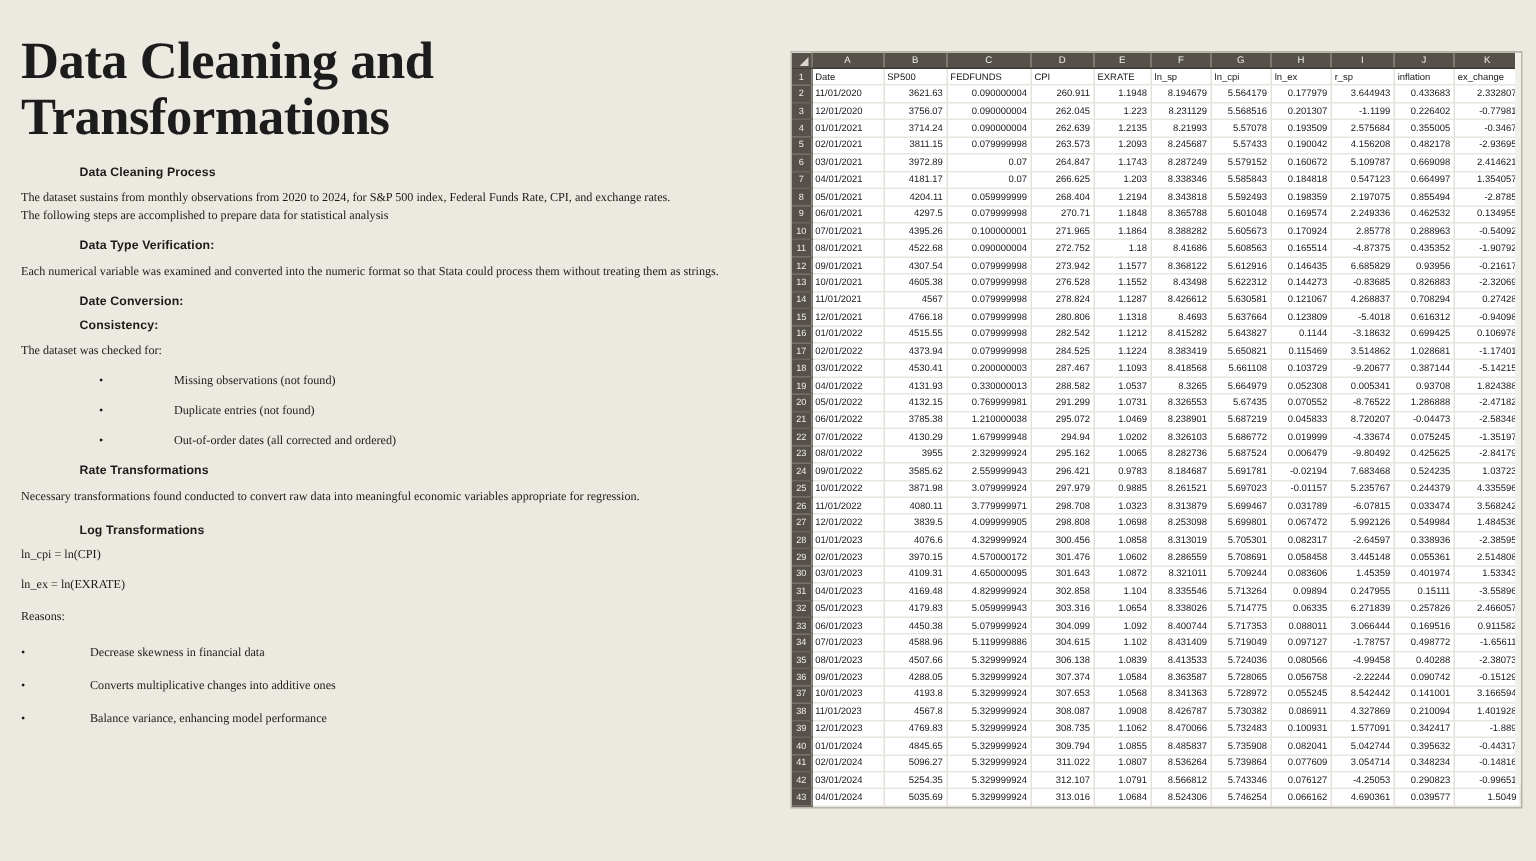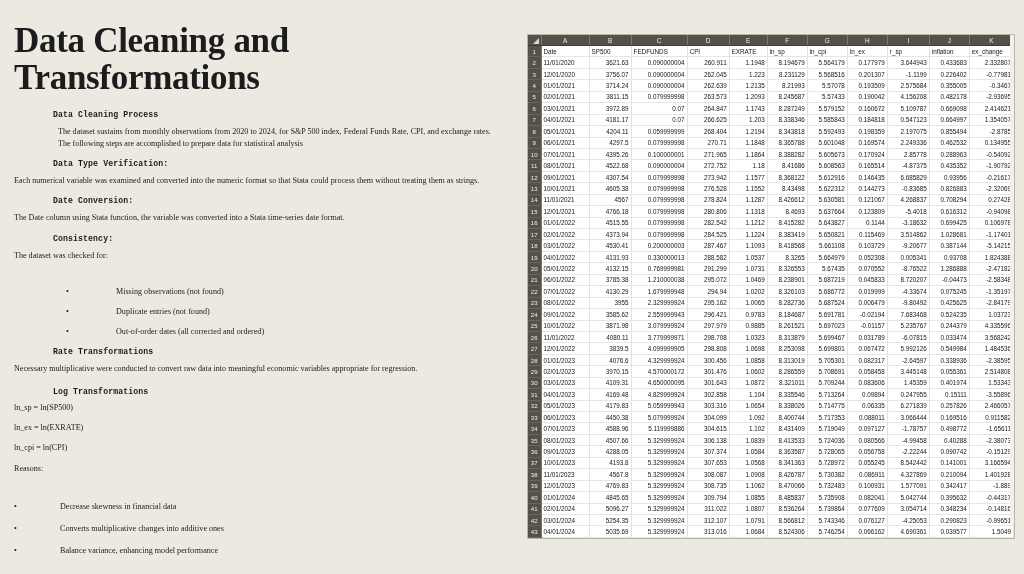--- a/index.html
+++ b/index.html
@@ -31,37 +31,37 @@
     font-weight: bold;
     font-size: 35px;
     line-height: 1.06;
     color: #1c1c1c;
     letter-spacing: -0.3px;
     margin: 0 0 14px 0;
     max-width: 370px;
   }
 
   .sec-head {
-    font-family: Liberation Mono, monospace;
+    font-family: Liberation Sans, sans-serif;
     font-weight: bold;
     font-size: 8.2px;
     color: #1b1b1b;
     margin: 0 0 7px 0;
     letter-spacing: 0.1px;
     padding-left: 39px;
   }
   .para {
     font-family: "Liberation Serif", serif;
     font-size: 8.1px;
     line-height: 1.45;
     color: #1b1b1b;
     margin: 0 0 10px 0;
     max-width: 492px;
   }
-  .para.tight { margin-bottom: 9px; margin-left: 44px; }
+  .para.tight { margin-bottom: 9px; }
 
   .bullet-row {
     display: flex;
     align-items: baseline;
     margin: 0 0 11px 0;
     font-size: 8.1px;
     color: #1b1b1b;
   }
   .bullet-dot {
     width: 10px;
@@ -204,48 +204,46 @@
 
   <div class="para tight">
     <span>The dataset sustains from monthly observations from 2020 to 2024, for S&amp;P 500 index, Federal Funds Rate, CPI, and exchange rates.</span><br>
     <span>The following steps are accomplished to prepare data for statistical analysis</span>
   </div>
 
   <div class="sec-head">Data Type Verification:</div>
   <div class="para">Each numerical variable was examined and converted into the numeric format so that Stata could process them without treating them as strings.</div>
 
   <div class="sec-head">Date Conversion:</div>
-  <div class="para">The Date column using Stata function, the variable was converted into a Stata time-series date format.</div>
 
   <div class="sec-head">Consistency:</div>
-  <div class="para" style="margin-bottom:25px">The dataset was checked for:</div>
+  <div class="para" style="margin-bottom:9px">The dataset was checked for:</div>
 
   <div class="bullet-row">
     <span class="bullet-dot">•</span>
     <span class="bullet-text">Missing observations (not found)</span>
   </div>
   <div class="bullet-row">
     <span class="bullet-dot">•</span>
     <span class="bullet-text">Duplicate entries (not found)</span>
   </div>
   <div class="bullet-row">
     <span class="bullet-dot">•</span>
     <span class="bullet-text">Out-of-order dates (all corrected and ordered)</span>
   </div>
 
   <div class="sec-head" style="margin-top:2px">Rate Transformations</div>
-  <div class="para" style="margin-bottom:12px">Necessary multiplicative were conducted to convert raw data into meaningful economic variables appropriate for regression.</div>
+  <div class="para" style="margin-bottom:12px">Necessary transformations found conducted to convert raw data into meaningful economic variables appropriate for regression.</div>
 
   <div class="sec-head">Log Transformations</div>
 
-  <div class="eq">ln_sp = ln(SP500)</div>
+  <div class="eq">ln_cpi = ln(CPI)</div>
   <div class="eq">ln_ex = ln(EXRATE)</div>
-  <div class="eq">ln_cpi = ln(CPI)</div>
-
-  <div class="para" style="margin-bottom:28px">Reasons:</div>
+
+  <div class="para" style="margin-bottom:13px">Reasons:</div>
 
   <div class="bullet-row2">
     <span class="bullet-dot2">•</span>
     <span class="bullet-text2">Decrease skewness in financial data</span>
   </div>
   <div class="bullet-row2">
     <span class="bullet-dot2">•</span>
     <span class="bullet-text2">Converts multiplicative changes into additive ones</span>
   </div>
   <div class="bullet-row2">

